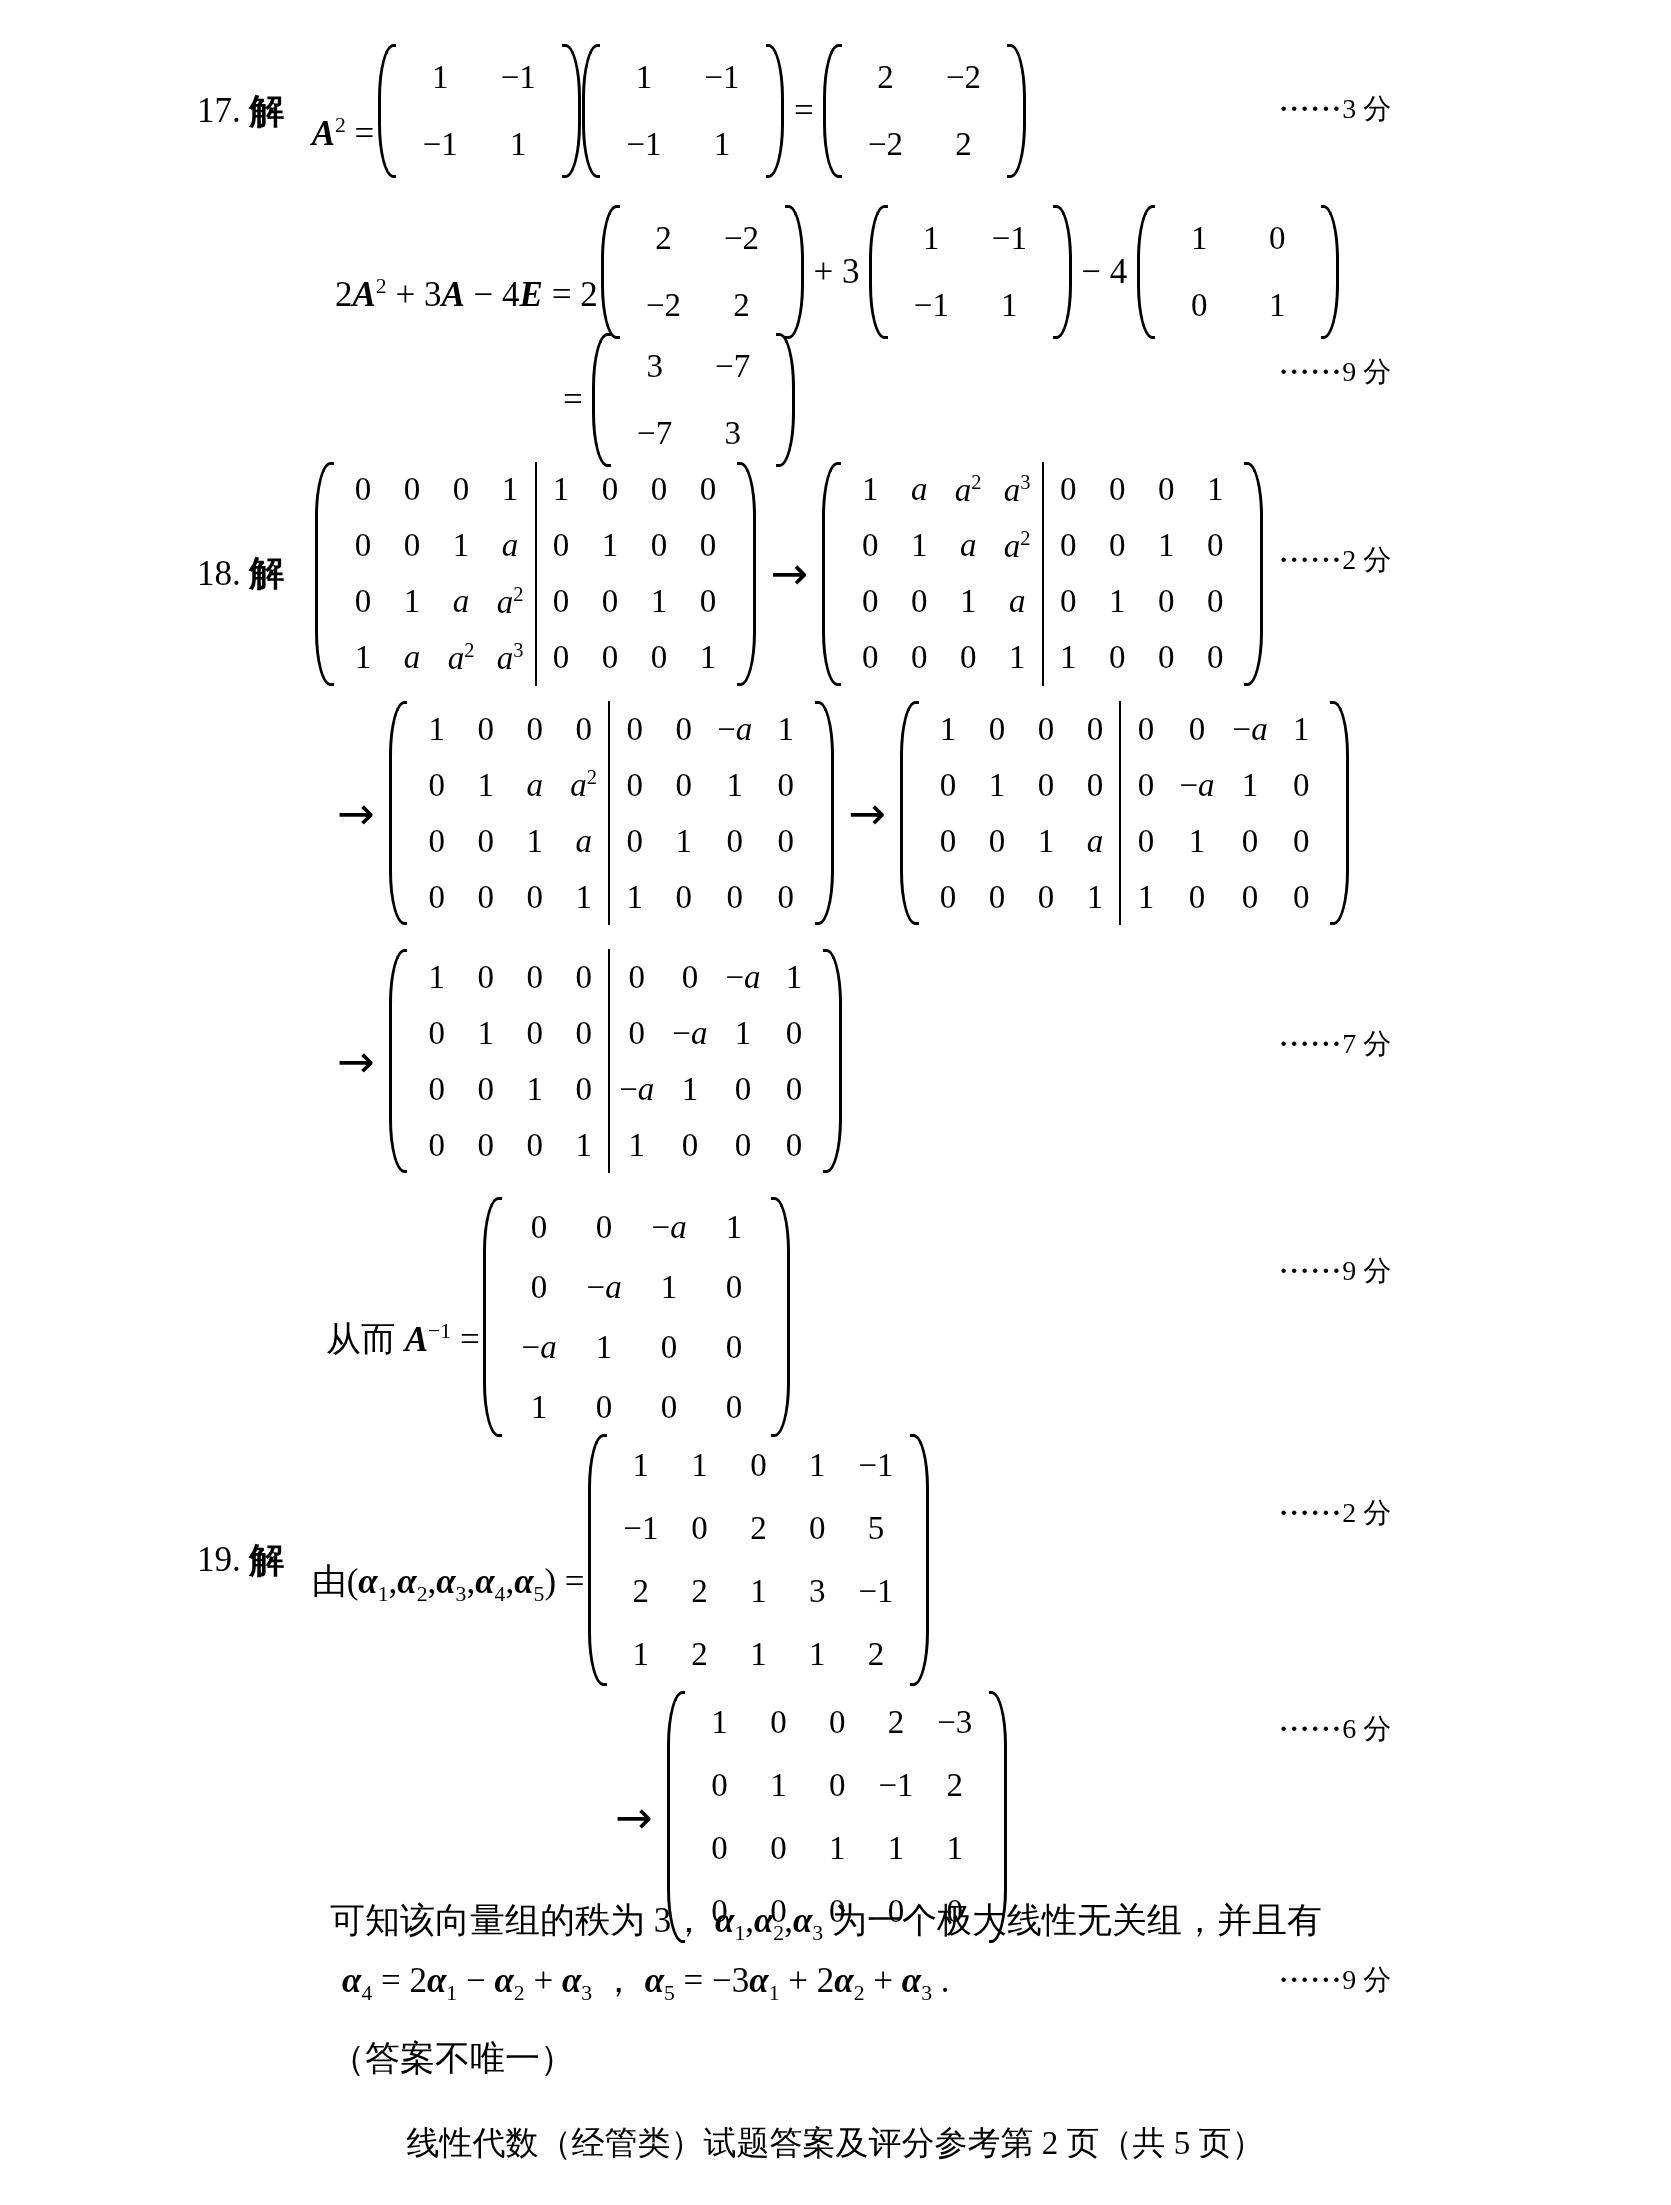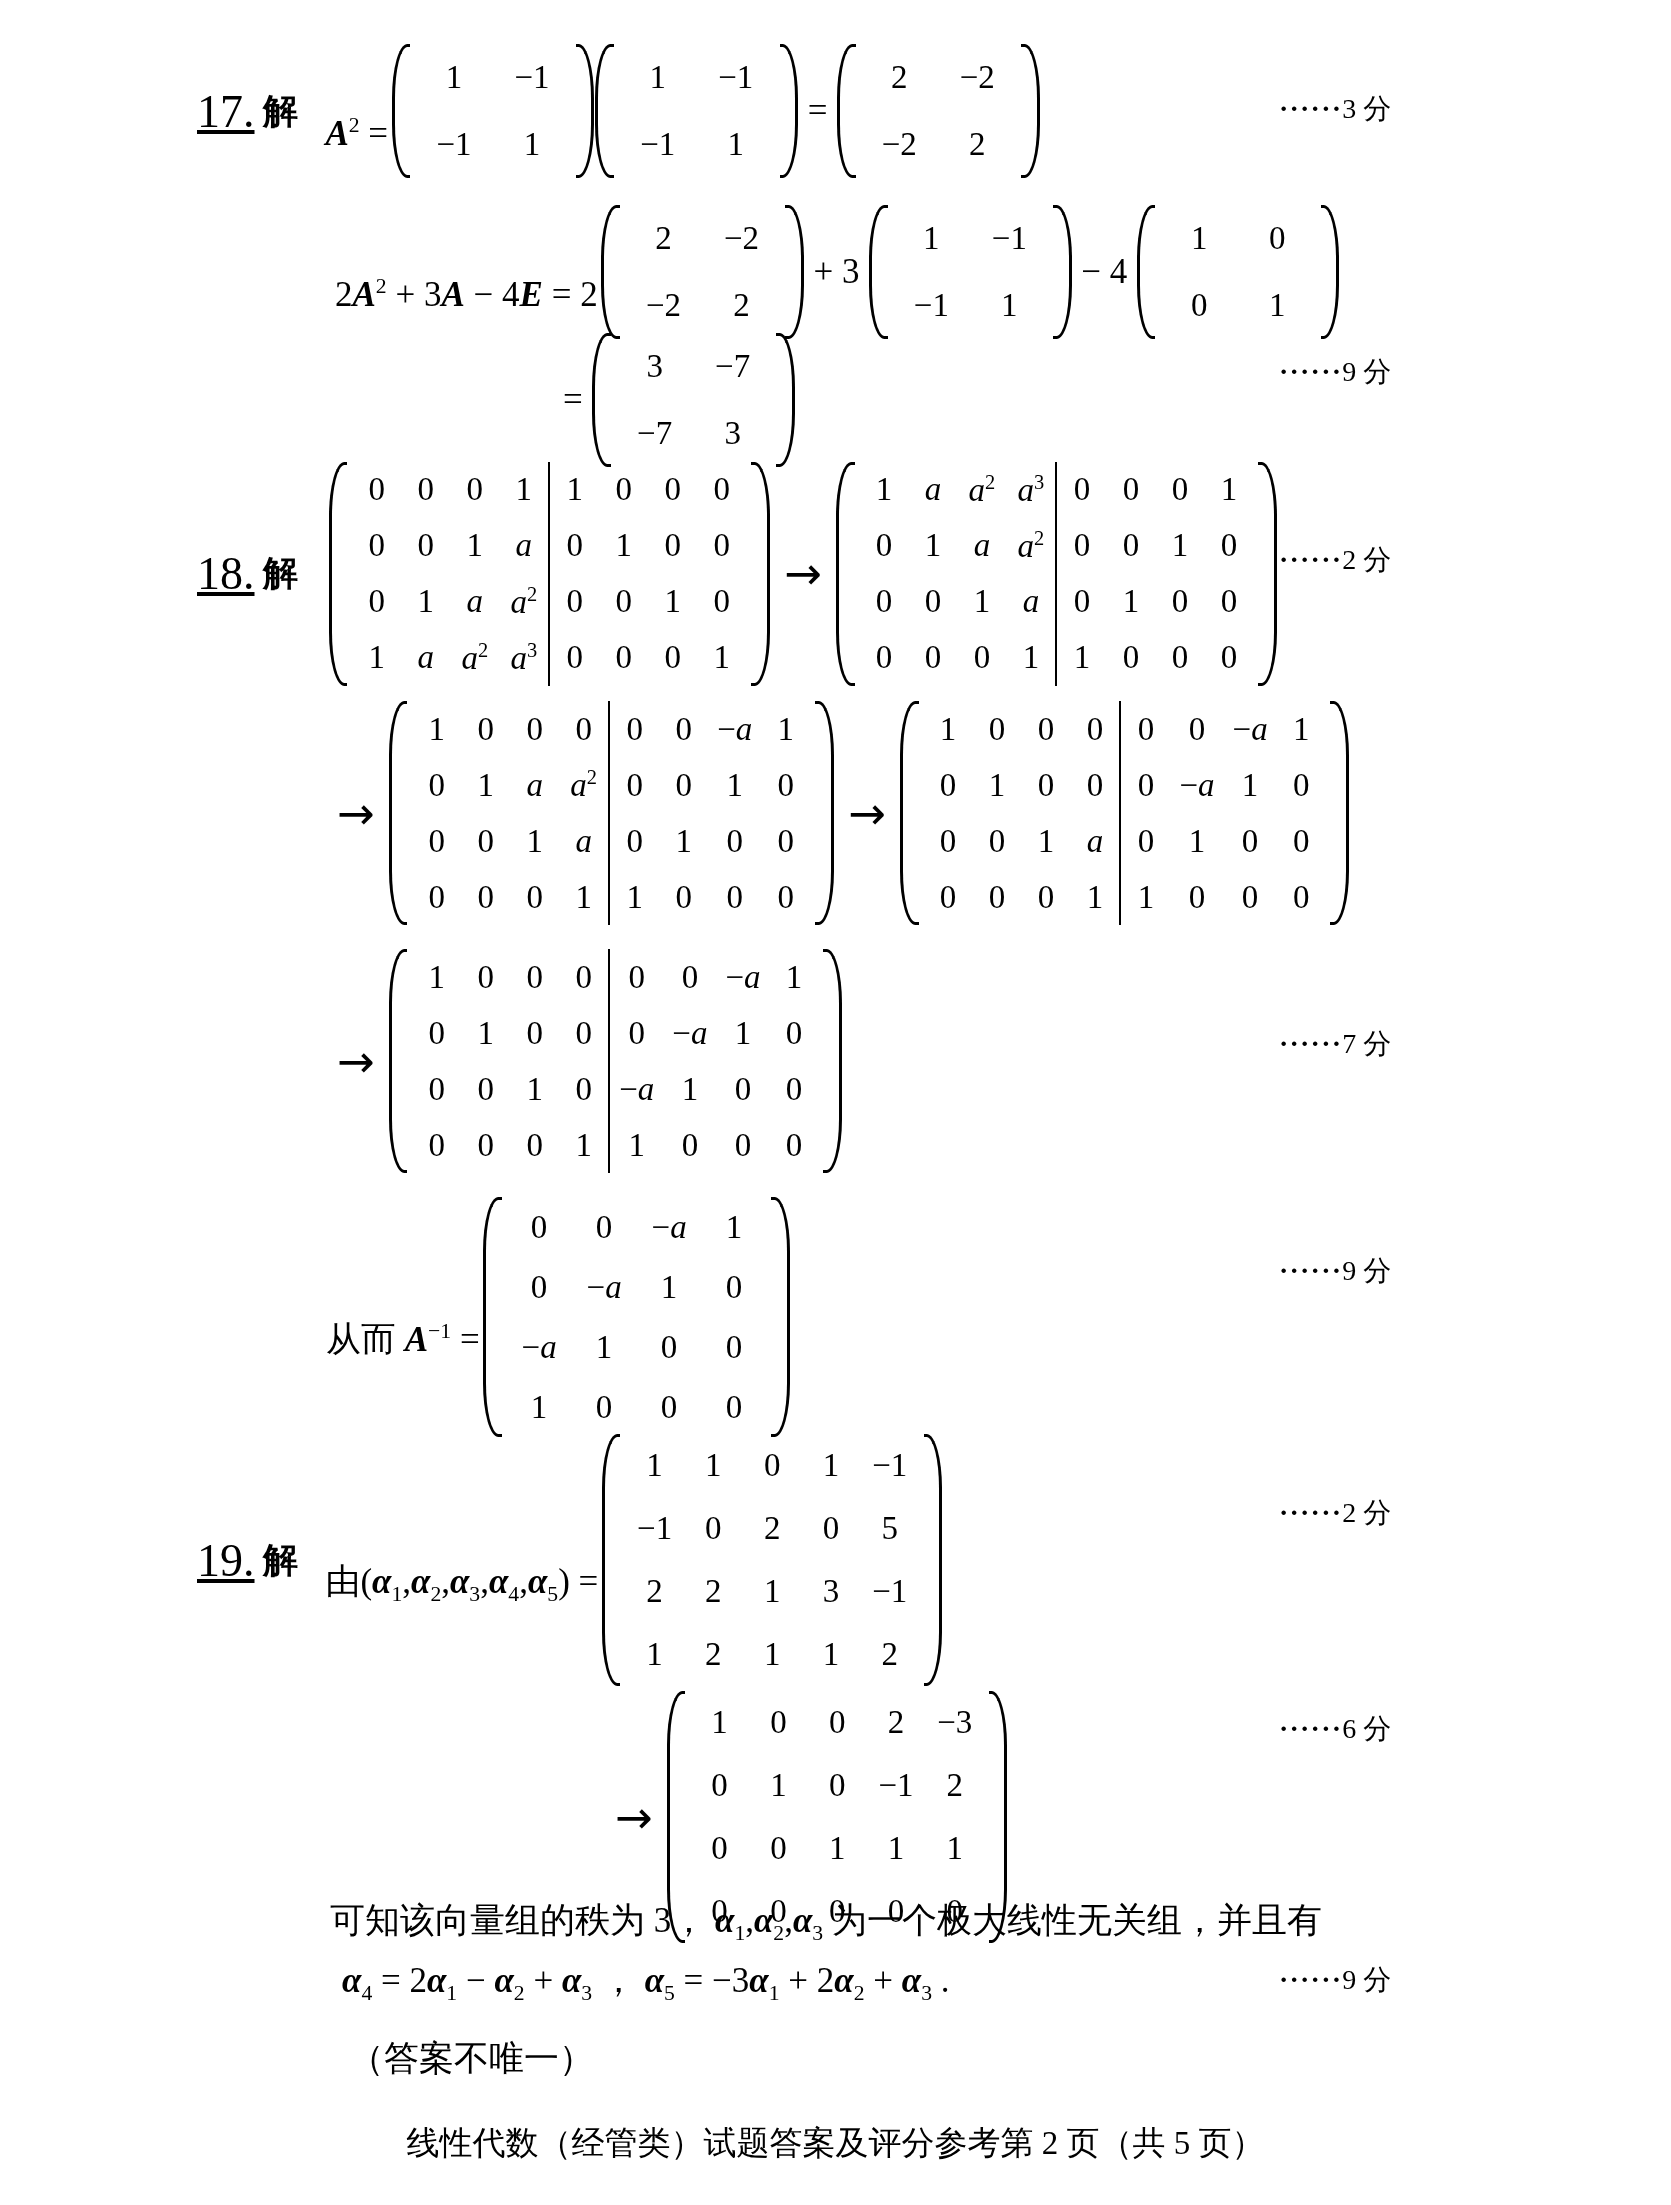--- a/index.html
+++ b/index.html
@@ -12,21 +12,21 @@
     overflow:hidden;
   }
   .line{
     position:absolute;
     display:flex;
     align-items:center;
     white-space:nowrap;
   }
   .mathtxt{font-size:35px;margin-top:45px;}
   .mathtxt b i, .mathtxt b{font-weight:bold;}
-  .num{font-size:46px;text-decoration:underline;}
+  .num{font-size:35px;}
   .jie{
     font-family:"Liberation Sans","DejaVu Sans",sans-serif;
     font-weight:bold;font-size:35px;
     margin:0 27.5px 0 8.4px;
   }
   .matrix{display:inline-flex;align-items:stretch;margin:0 3.6px;}
   .paren{width:15.5px;flex:none;}
   .paren.l{
     border-left:3.6px solid #000;border-top:3.6px solid #000;border-bottom:3.6px solid #000;
     border-radius:15.5px 0 0 15.5px / 54px 0 0 54px;
@@ -576,20 +576,20 @@
 
   <div class="line" style="top:1894px;left:330px;height:54px;justify-content:center;">
     <span class="cntext">可知该向量组的秩为 3，  <b><i>α</i></b><sub>1</sub>,<b><i>α</i></b><sub>2</sub>,<b><i>α</i></b><sub>3</sub> 为一个极大线性无关组，并且有</span>
   </div>
 
   <div class="line" style="top:1954px;left:342px;height:54px;">
     <span class="cntext"><b><i>α</i></b><sub>4</sub> = 2<b><i>α</i></b><sub>1</sub> − <b><i>α</i></b><sub>2</sub> + <b><i>α</i></b><sub>3</sub> ，  <b><i>α</i></b><sub>5</sub> = −3<b><i>α</i></b><sub>1</sub> + 2<b><i>α</i></b><sub>2</sub> + <b><i>α</i></b><sub>3</sub> .</span>
   </div>
   <div class="score" style="top:1961px;"><span class="dots">······</span><span>9 分</span></div>
 
-  <div class="line" style="top:2031px;left:330px;height:54px;margin-left:19px;">
+  <div class="line" style="top:2031px;left:330px;height:54px;">
     <span class="cntext">（答案不唯一）</span>
   </div>
 
   <div class="footer">线性代数（经管类）试题答案及评分参考第 2 页（共 5 页）</div>
 
 </div>
 
 
 </body></html>

